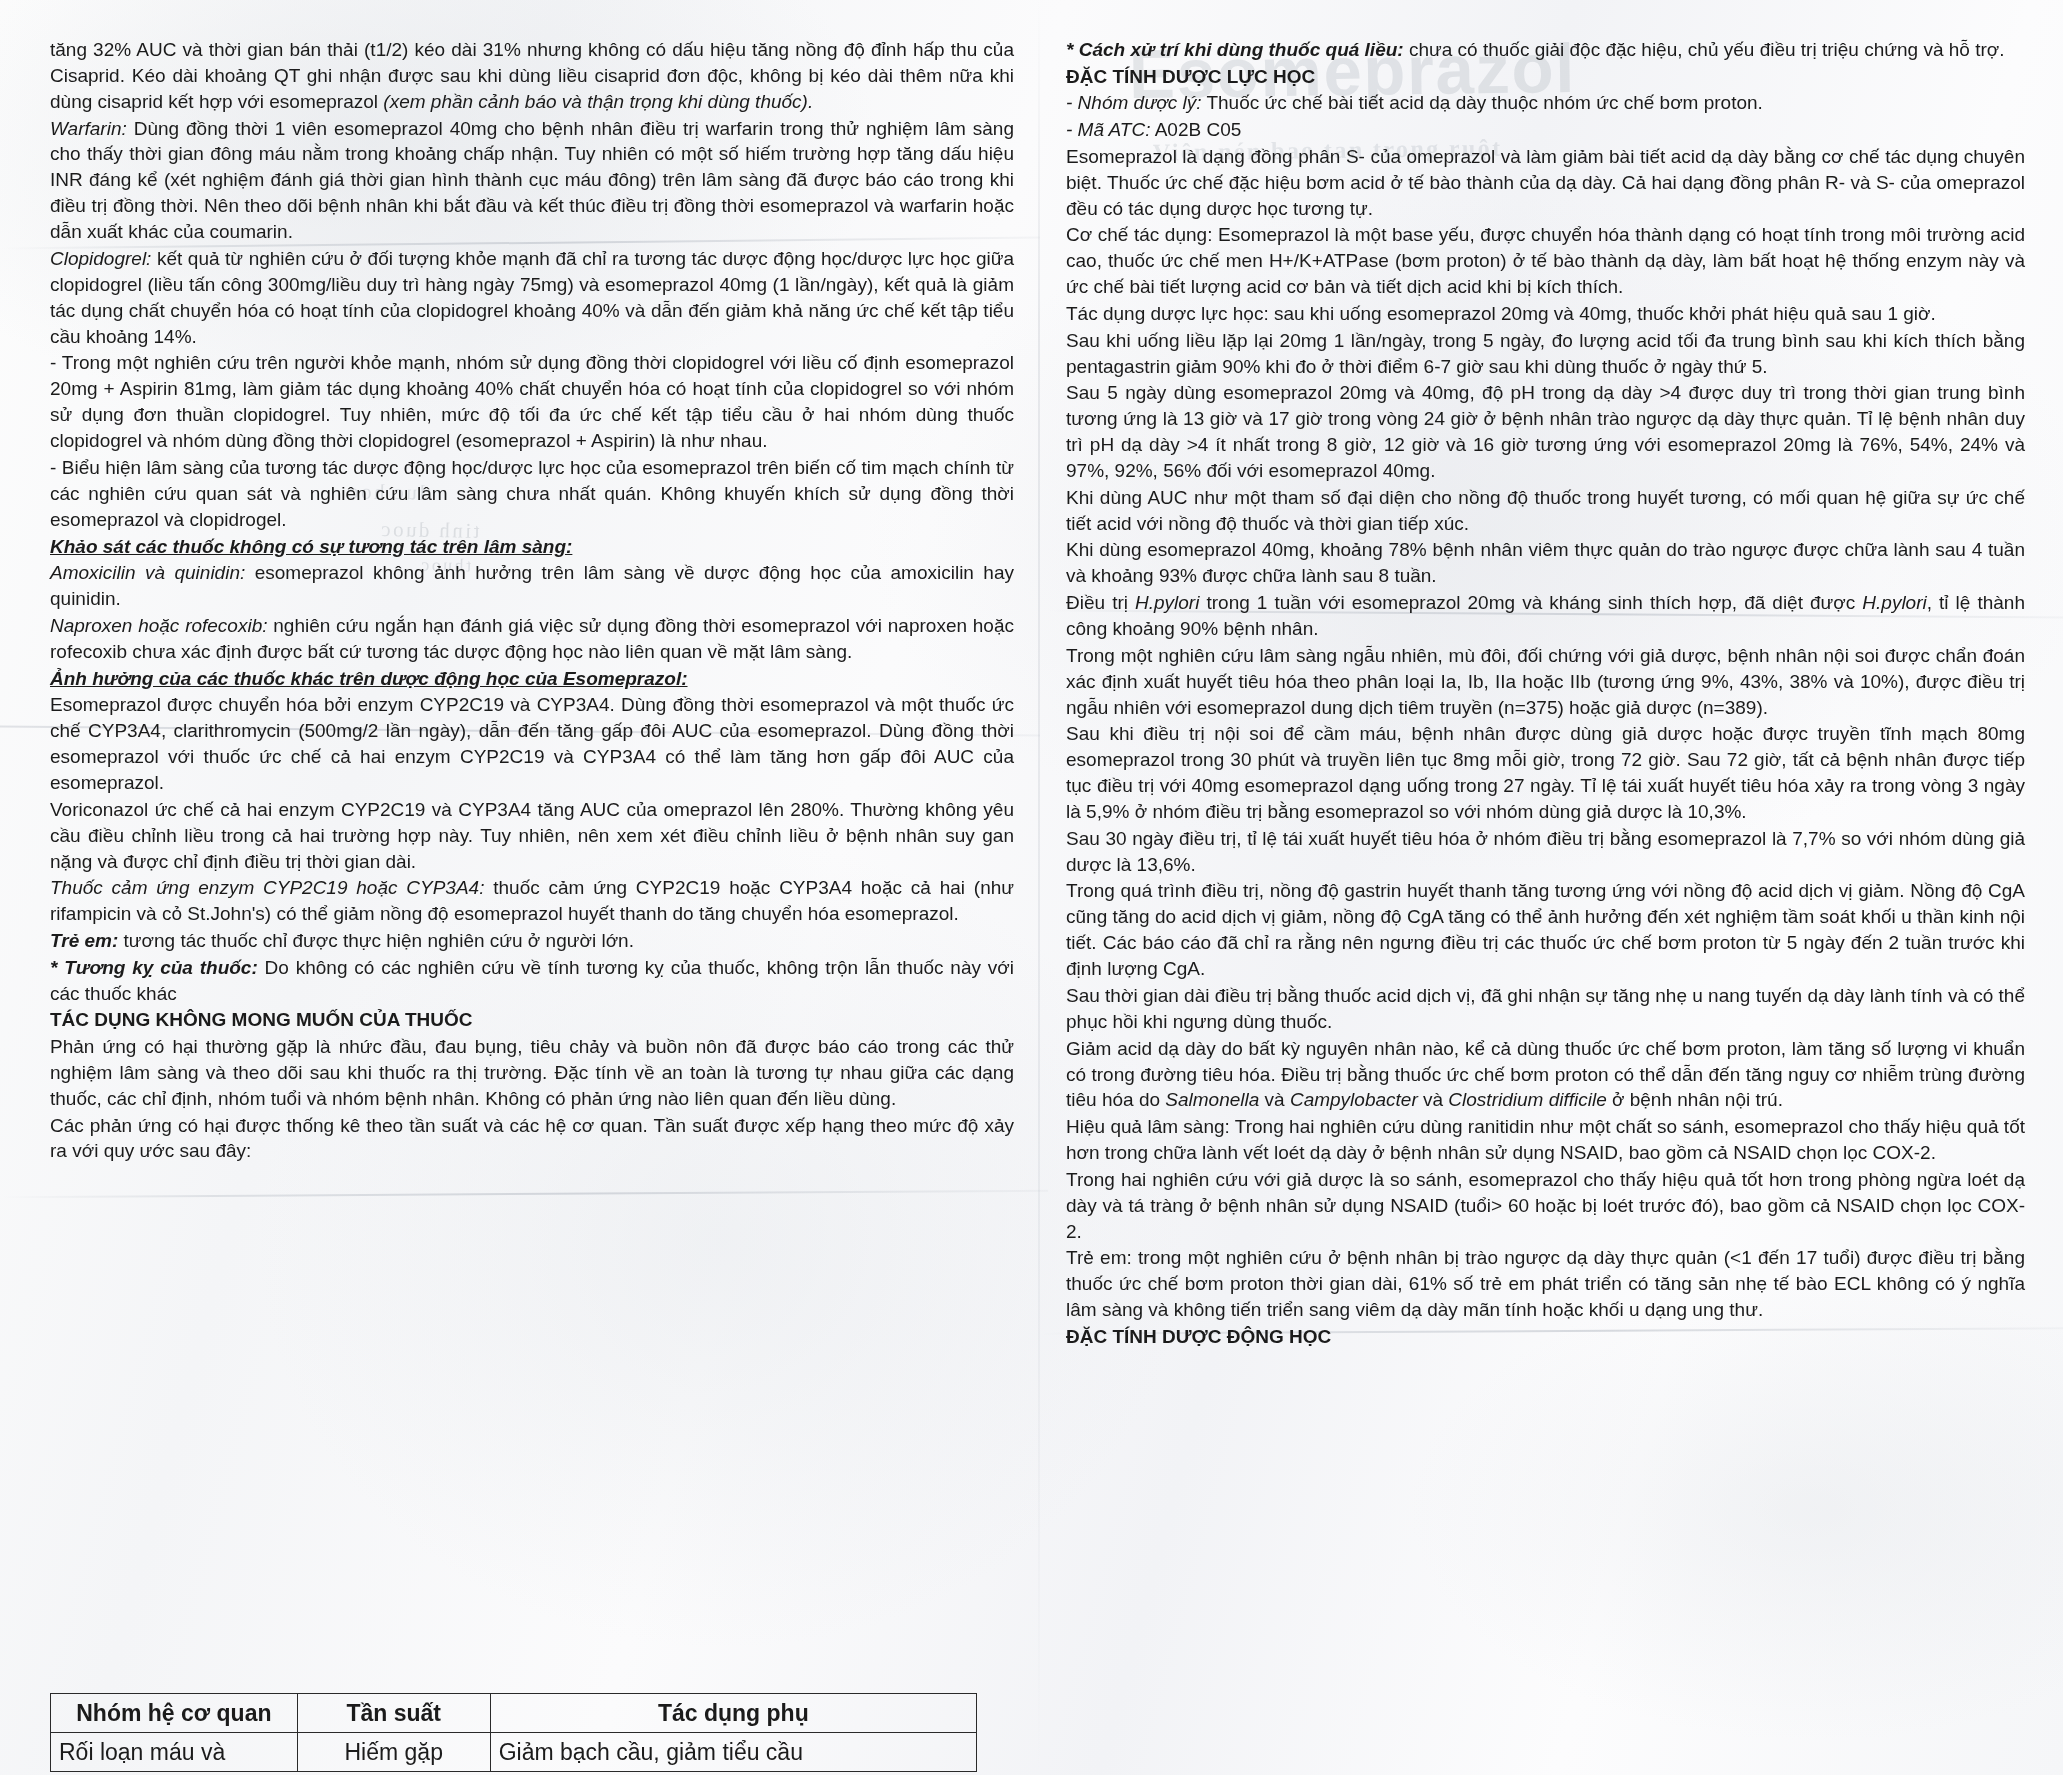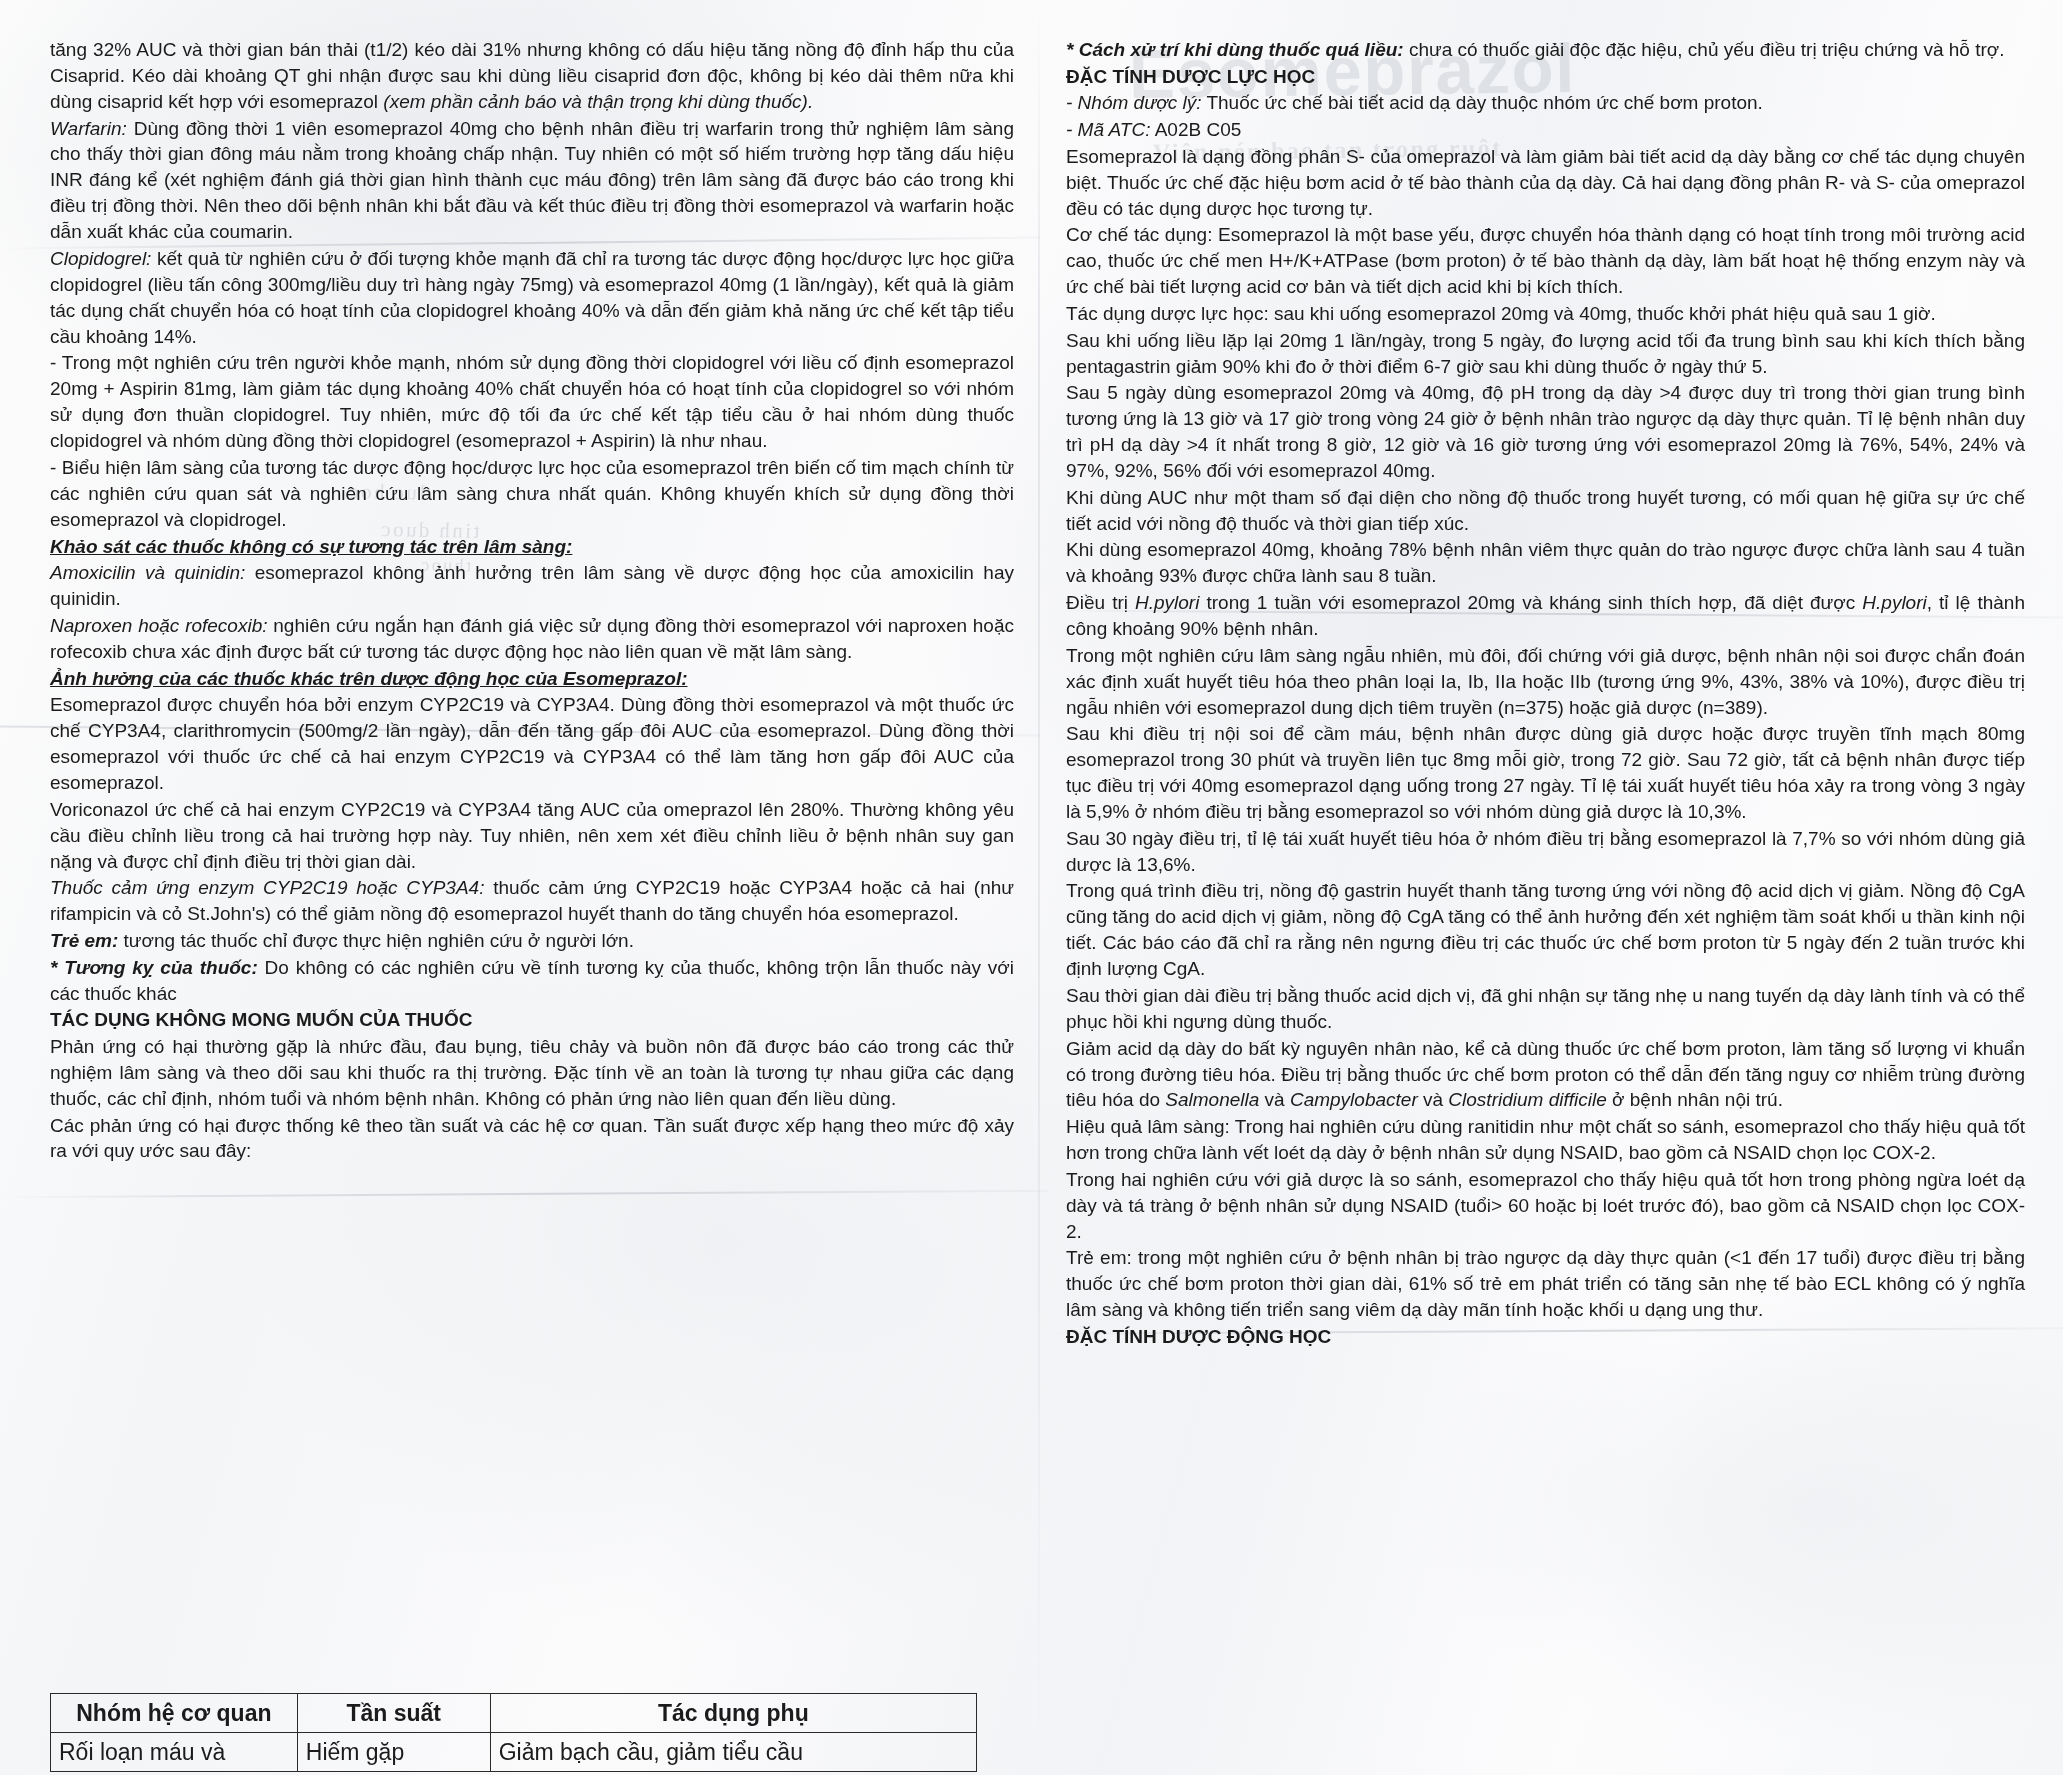--- a/index.html
+++ b/index.html
@@ -104,21 +104,21 @@
     border: 1.6px solid #2a2a2a;
     padding: 5.6px 8px;
     text-align: center;
     font-weight: bold;
   }
   #adr-table td {
     font-weight: normal;
     text-align: left;
     margin-top: 36px;
   }
-  #adr-table td.c { }
+  #adr-table td.c { text-align: center; }
   .col-a { width: 242px; }
   .col-b { width: 185px; }
   .col-c { width: 500px; }
 </style>
 </head>
 <body>
 
 <div id="sheet">
 
   <div class="crease c1"></div>

